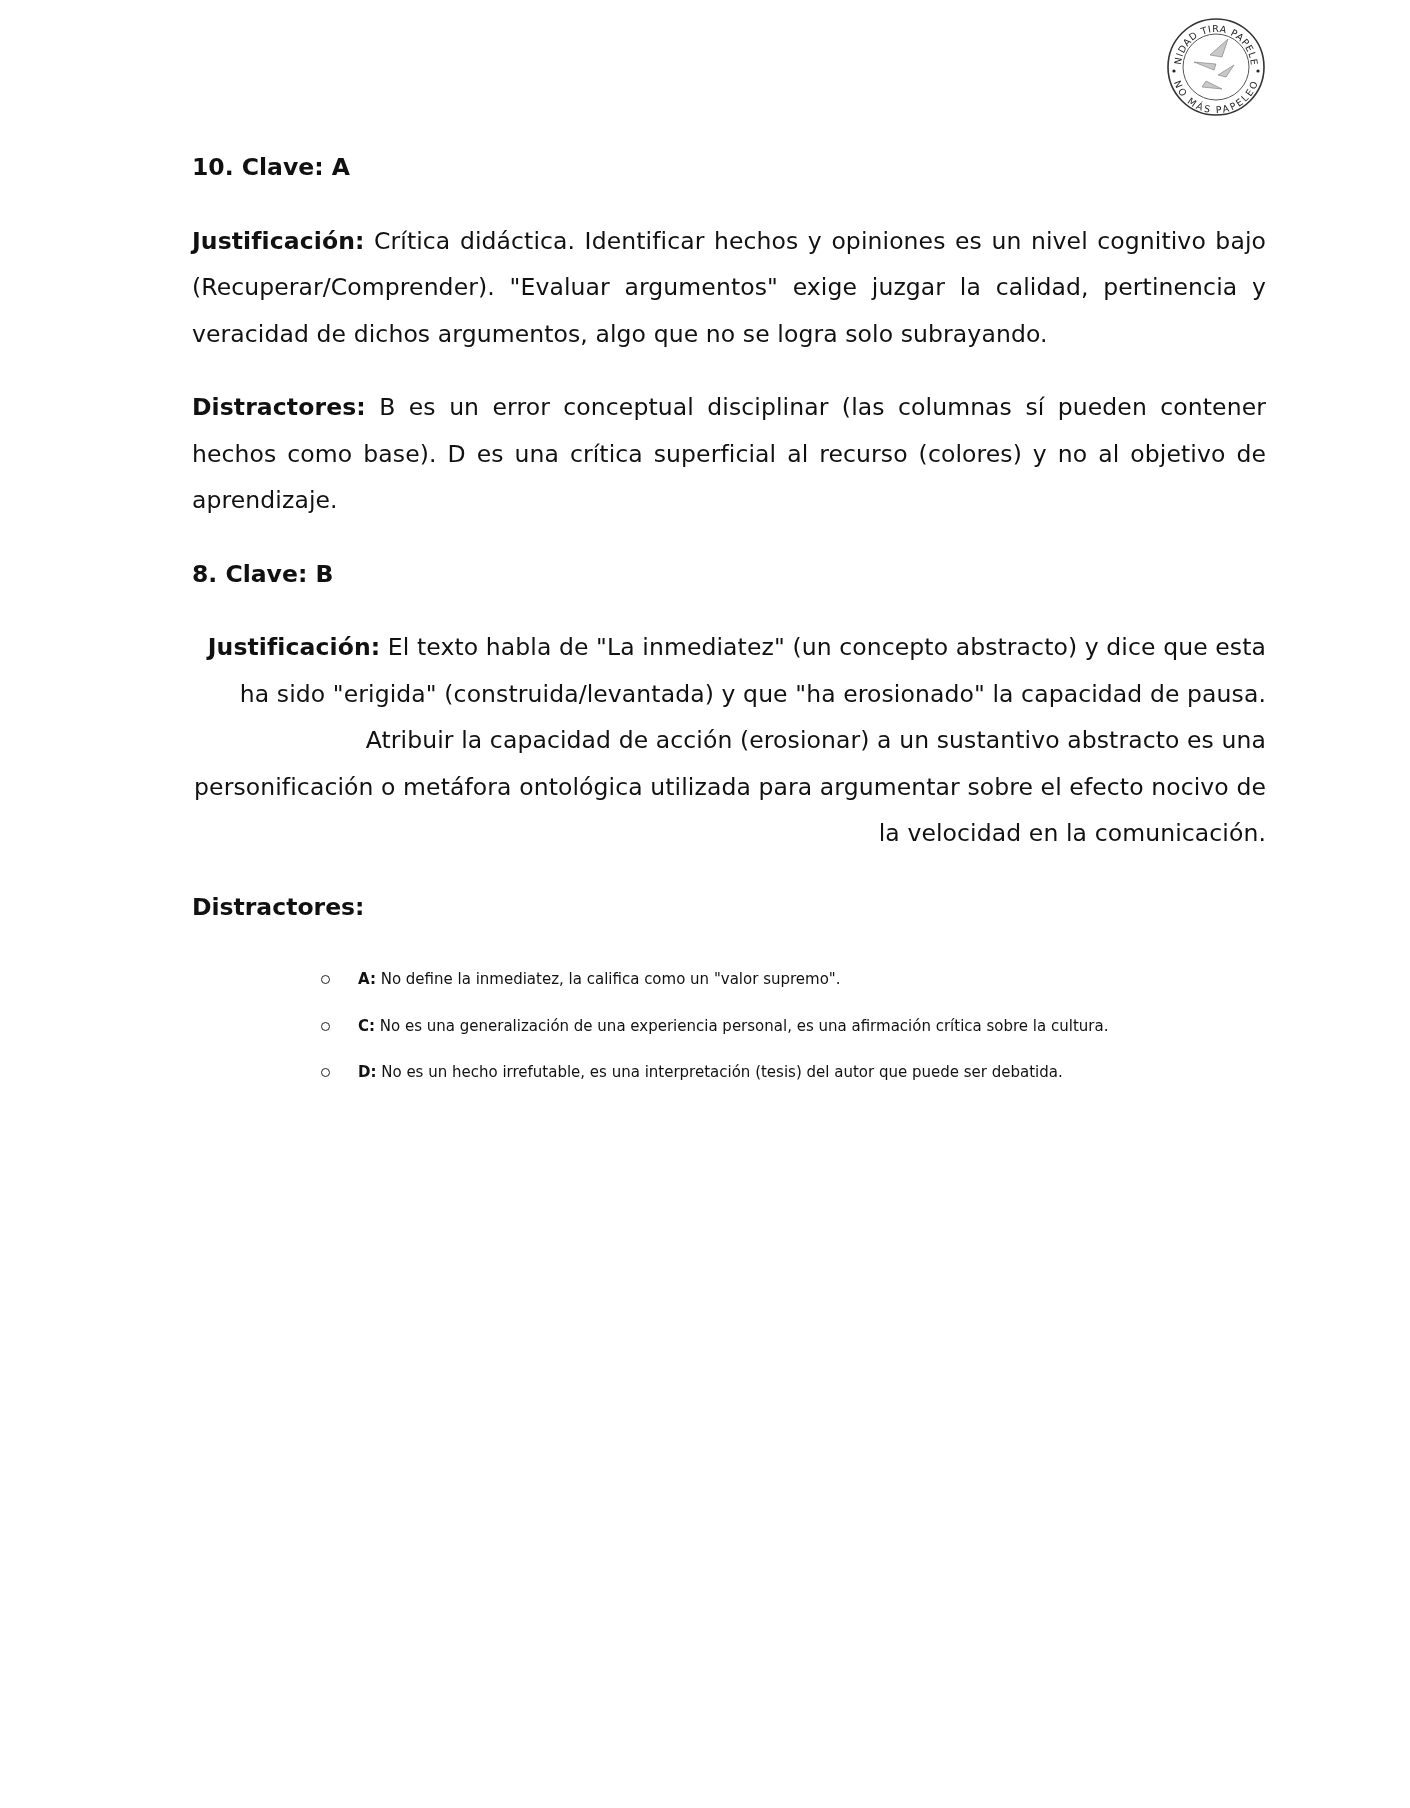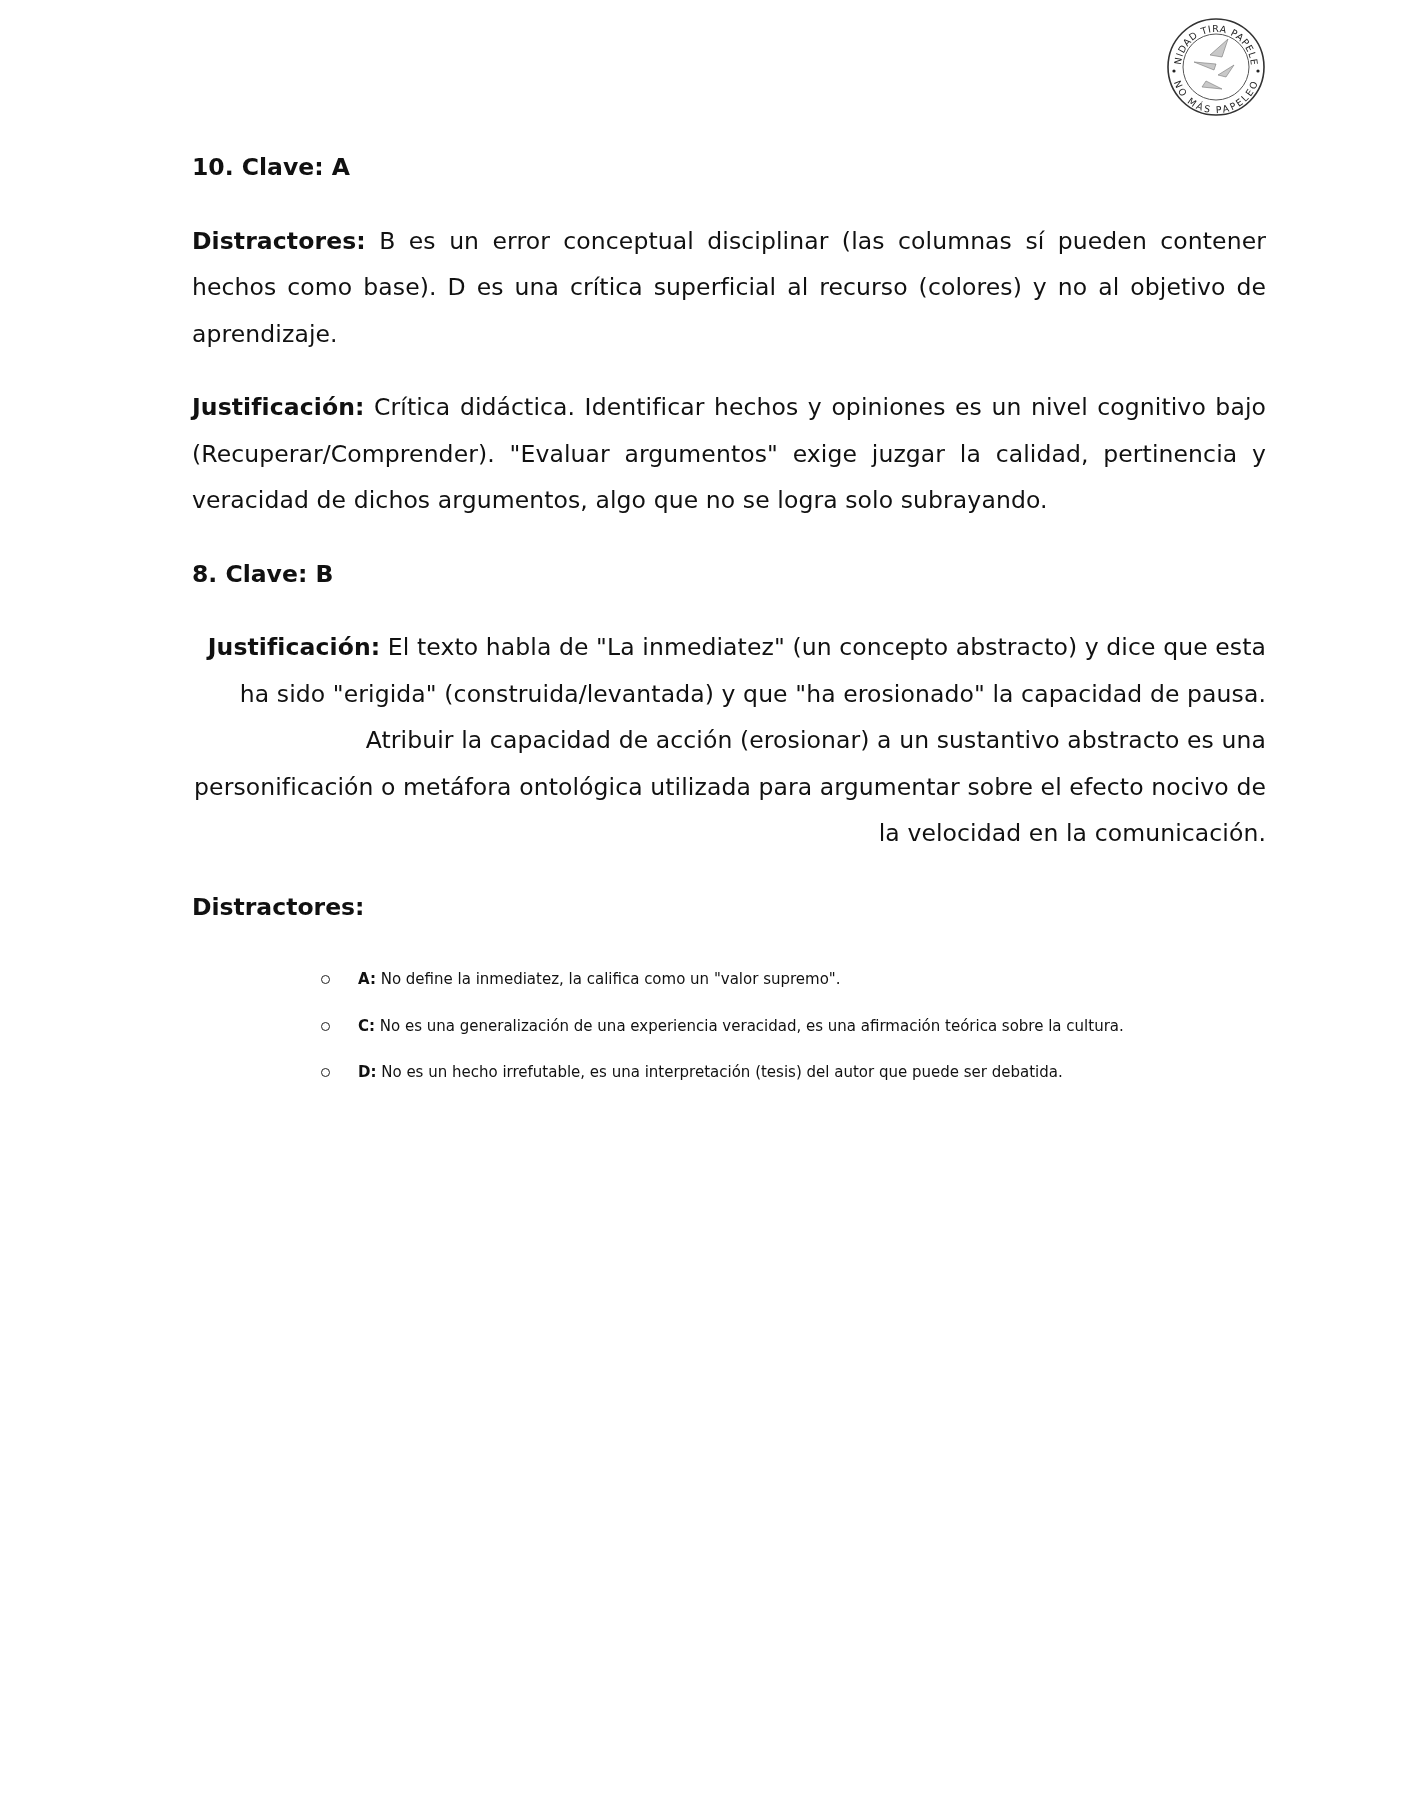--- a/index.html
+++ b/index.html
@@ -39,42 +39,42 @@
     <path d="M52 58 L68 48 L60 60 Z"></path>
     <path d="M36 70 L56 72 L40 64 Z"></path>
   </g>
 </svg>
 
 <div class="content">
 
   <p class="heading">10. Clave: A</p>
 
   <p class="para">
-    <b>Distractores:</b><span> B es un error conceptual disciplinar (las columnas sí pueden contener hechos como base). D es una crítica superficial al recurso (colores) y no al objetivo de aprendizaje.</span>
+    <b>Justificación:</b><span> Crítica didáctica. Identificar hechos y opiniones es un nivel cognitivo bajo (Recuperar/Comprender). "Evaluar argumentos" exige juzgar la calidad, pertinencia y veracidad de dichos argumentos, algo que no se logra solo subrayando.</span>
   </p>
 
   <p class="para">
-    <b>Justificación:</b><span> Crítica didáctica. Identificar hechos y opiniones es un nivel cognitivo bajo (Recuperar/Comprender). "Evaluar argumentos" exige juzgar la calidad, pertinencia y veracidad de dichos argumentos, algo que no se logra solo subrayando.</span>
+    <b>Distractores:</b><span> B es un error conceptual disciplinar (las columnas sí pueden contener hechos como base). D es una crítica superficial al recurso (colores) y no al objetivo de aprendizaje.</span>
   </p>
 
   <p class="heading">8. Clave: B</p>
 
   <p class="para" style="text-align:right">
     <b>Justificación:</b><span> El texto habla de "La inmediatez" (un concepto abstracto) y dice que esta ha sido "erigida" (construida/levantada) y que "ha erosionado" la capacidad de pausa. Atribuir la capacidad de acción (erosionar) a un sustantivo abstracto es una personificación o metáfora ontológica utilizada para argumentar sobre el efecto nocivo de la velocidad en la comunicación.</span>
   </p>
 
   <p class="heading" style="margin-bottom:26px">Distractores:</p>
 
   <ul class="list">
     <li class="item">
       <span class="bullet"></span>
       <b>A:</b><span> No define la inmediatez, la califica como un "valor supremo".</span>
     </li>
     <li class="item">
       <span class="bullet"></span>
-      <b>C:</b><span> No es una generalización de una experiencia veracidad, es una afirmación teórica sobre la cultura.</span>
+      <b>C:</b><span> No es una generalización de una experiencia personal, es una afirmación crítica sobre la cultura.</span>
     </li>
     <li class="item">
       <span class="bullet"></span>
       <b>D:</b><span> No es un hecho irrefutable, es una interpretación (tesis) del autor que puede ser debatida.</span>
     </li>
   </ul>
 </div>
 
 </body></html>

